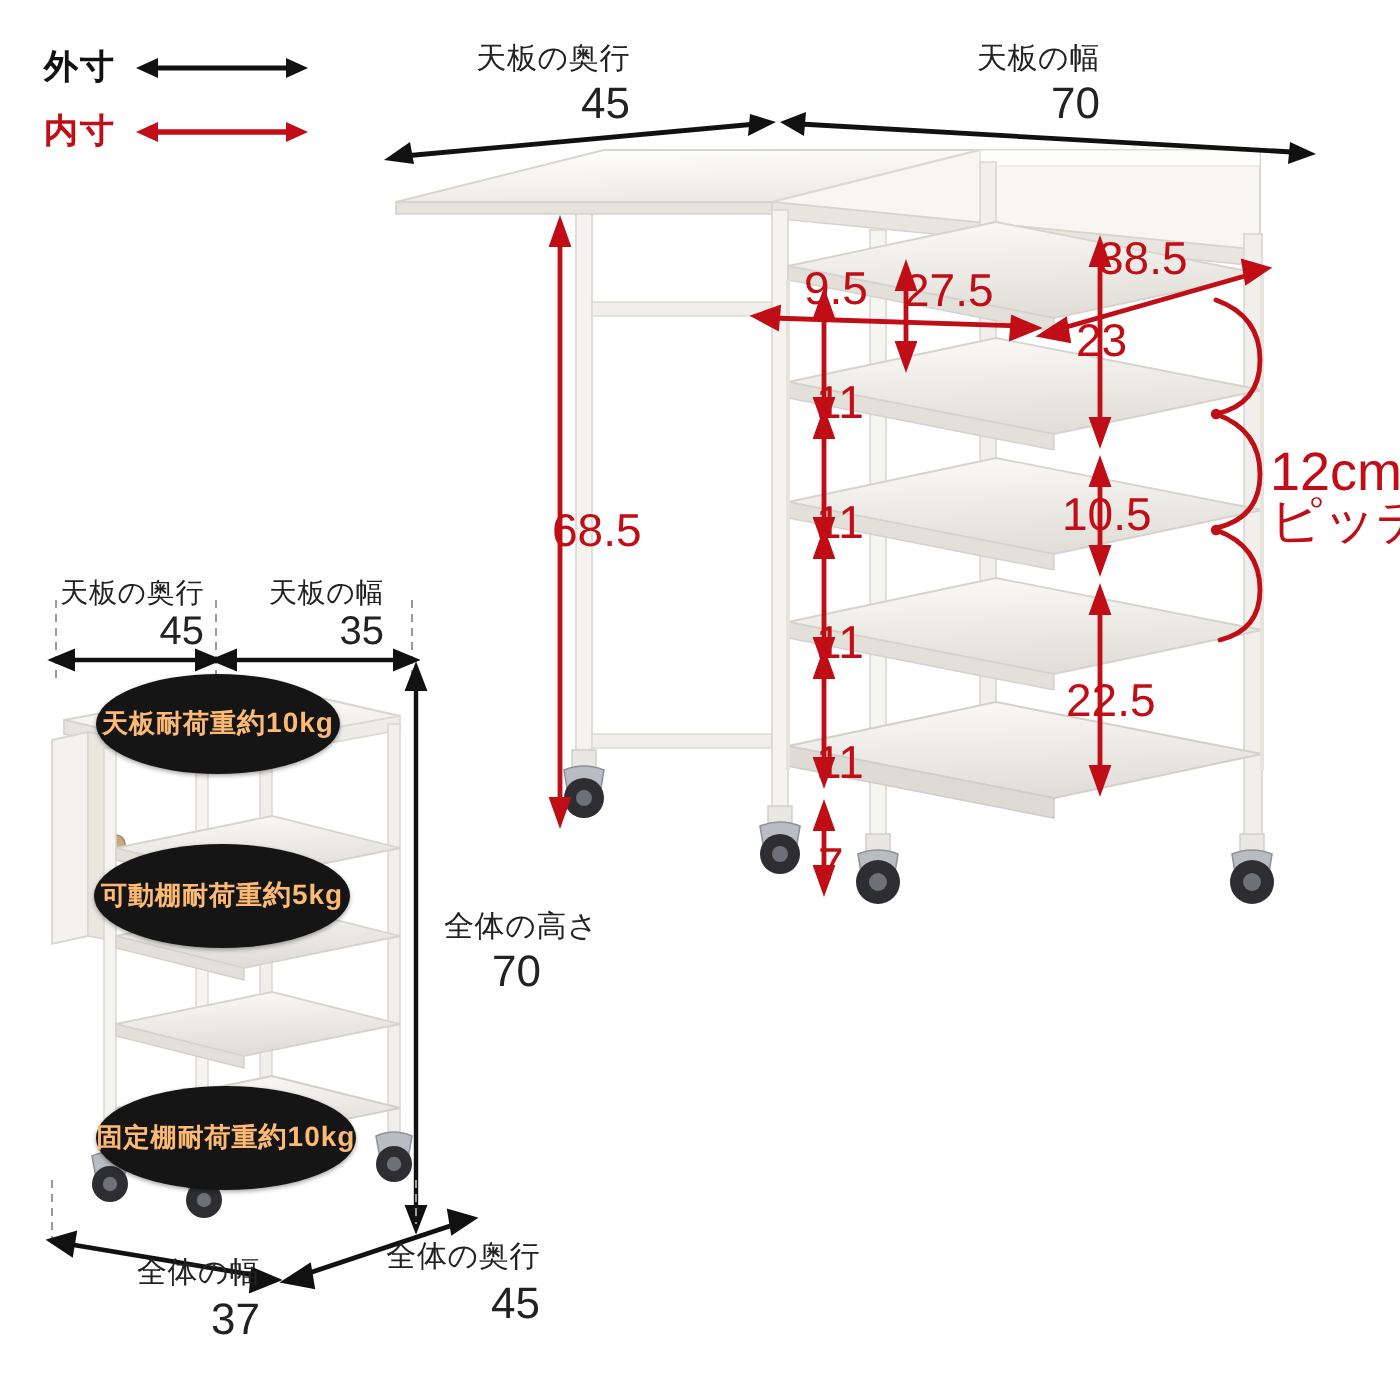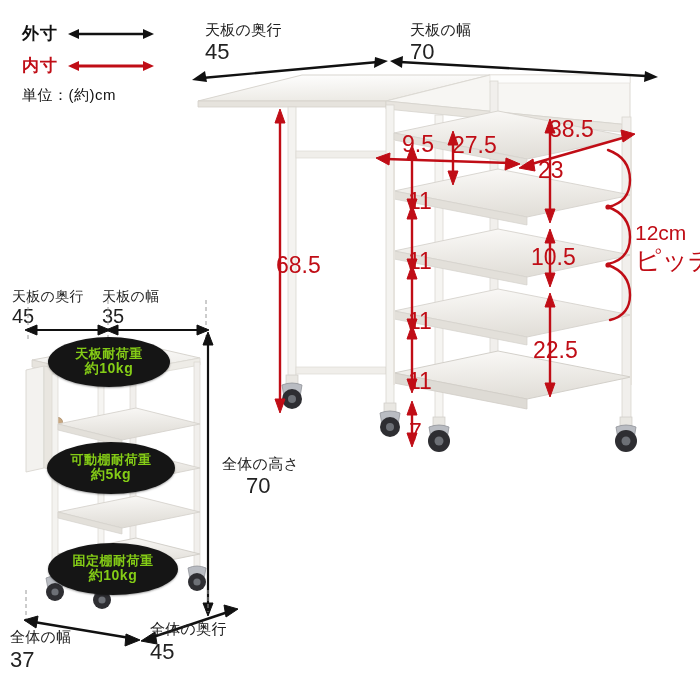--- a/index.html
+++ b/index.html
@@ -14,33 +14,33 @@
   }
   #stage { position:absolute; left:0; top:0; width:700px; height:568px; }
   .abs { position:absolute; }
 
   
   .lbl { font-size:15px; color:#222; white-space:nowrap; line-height:1.15; letter-spacing:0.3px; }
   .lbl.small { font-size:14px; }
   .num { font-size:22px; color:#222; white-space:nowrap; line-height:1.05; }
   .num.sm { font-size:20px; }
   .rednum { font-size:23px; color:#c00d16; white-space:nowrap; line-height:1.05; font-weight:400; }
-  .ctr { text-align:left; }
+  .ctr { text-align:right; }
 
   
   #legend .row { display:flex; align-items:center; gap:10px; margin-bottom:9px; }
   #legend .key { font-size:17px; font-weight:700; letter-spacing:1px; }
   #legend .key.k-out { color:#111; }
   #legend .key.k-in { color:#c00d16; }
   #legend .unit { font-size:15px; color:#111; margin-top:3px; letter-spacing:0.5px; }
 
   
   .badge {
-    background:#151515; color:#84cc16; border-radius:50%;
-    display:flex; flex-direction:column; align-items:center; justify-content:center;
+    background:#151515; color:#fdba74; border-radius:50%;
+    display:flex; align-items:center; justify-content:center;
     font-weight:700; line-height:1.12; text-align:center;
     box-shadow:0 1px 2px rgba(0,0,0,.35);
   }
   .badge .b1 { font-size:13px; letter-spacing:0.5px; }
   .badge .b2 { font-size:14px; letter-spacing:0.5px; }
 
   svg { overflow:visible; }
 </style>
 </head>
 <body>
@@ -57,21 +57,20 @@
       </svg>
     </div>
     <div class="row">
       <span class="key k-in">内寸</span>
       <svg width="86" height="14" viewBox="0 0 86 14">
         <line x1="8" y1="7" x2="78" y2="7" stroke="#c00d16" stroke-width="2.8"></line>
         <polygon points="0,7 11,2 11,12" fill="#c00d16"></polygon>
         <polygon points="86,7 75,2 75,12" fill="#c00d16"></polygon>
       </svg>
     </div>
-    <div class="unit">単位：(約)cm</div>
   </div>
 
   <svg class="abs" style="left:190px; top:55px;" width="470" height="410" viewBox="0 0 470 410">
     <defs>
       <linearGradient id="topG" x1="0" y1="0" x2="0.25" y2="1">
         <stop offset="0" stop-color="#ffffff"></stop>
         <stop offset="1" stop-color="#edebe6"></stop>
       </linearGradient>
       <linearGradient id="shelfG" x1="0" y1="0" x2="0.2" y2="1">
         <stop offset="0" stop-color="#fbfaf8"></stop>
@@ -226,21 +225,21 @@
 
   <svg class="abs" style="left:604px; top:145px;" width="36" height="175" viewBox="0 0 36 175">
     <g fill="none" stroke="#c00d16" stroke-width="2.4" stroke-linecap="round">
       <path d="M4 5 q22 8 22 30 q0 22 -22 27"></path>
       <path d="M4 62 q22 8 22 30 q0 22 -22 27"></path>
       <path d="M4 120 q22 8 22 30 q0 20 -20 25"></path>
     </g>
     <circle cx="4" cy="62" r="2.6" fill="#c00d16"></circle>
     <circle cx="4" cy="120" r="2.6" fill="#c00d16"></circle>
   </svg>
-  <div class="abs rednum" style="left:635px; top:222px; font-size:21px;">12cm</div>
+  <div class="abs rednum" style="left:635px; top:222px; font-size:27px;">12cm</div>
   <div class="abs rednum" style="left:635px; top:247px; font-size:26px;">ピッチ</div>
 
   <div class="abs ctr lbl small" style="left:12px; top:288px; width:90px;">天板の奥行</div>
   <div class="abs ctr num sm" style="left:12px; top:306px; width:90px;">45</div>
   <div class="abs ctr lbl small" style="left:102px; top:288px; width:90px;">天板の幅</div>
   <div class="abs ctr num sm" style="left:102px; top:306px; width:90px;">35</div>
 
   <svg class="abs" style="left:10px; top:300px;" width="220" height="45" viewBox="0 0 220 45">
     <g stroke="#9a9a9a" stroke-width="1" stroke-dasharray="4 3">
       <line x1="18" y1="0" x2="18" y2="40"></line>
@@ -308,21 +307,21 @@
       <path d="M170 240 q9 -4 18 0 l-2 11 q-7 4 -14 0 z" fill="#b9bcc2" stroke="#8f9298" stroke-width="0.8"></path>
       <ellipse cx="179" cy="254" rx="9" ry="9" fill="#2e2e32"></ellipse>
       <ellipse cx="179" cy="254" rx="3.6" ry="3.6" fill="#6d7076"></ellipse>
     </g>
   </svg>
 
   <div class="abs badge" style="left:48px; top:337px; width:122px; height:50px;">
     <span class="b1">天板耐荷重</span>
     <span class="b2">約10kg</span>
   </div>
-  <div class="abs badge" style="left:47px; top:442px; width:128px; height:52px;text-align:center;">
+  <div class="abs badge" style="left:47px; top:422px; width:128px; height:52px;text-align:center;">
     <span class="b1">可動棚耐荷重</span>
     <span class="b2">約5kg</span>
   </div>
   <div class="abs badge" style="left:48px; top:543px; width:130px; height:52px;">
     <span class="b1">固定棚耐荷重</span>
     <span class="b2">約10kg</span>
   </div>
 
   <svg class="abs" style="left:196px; top:330px;" width="24" height="290" viewBox="0 0 24 290">
     <g stroke="#111" fill="#111">

